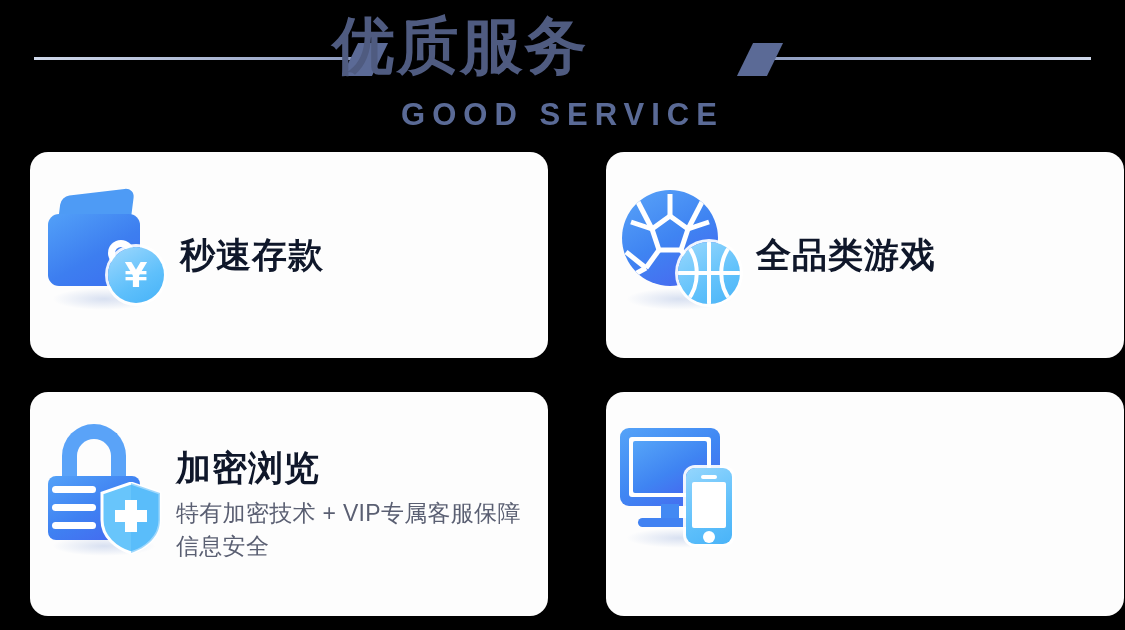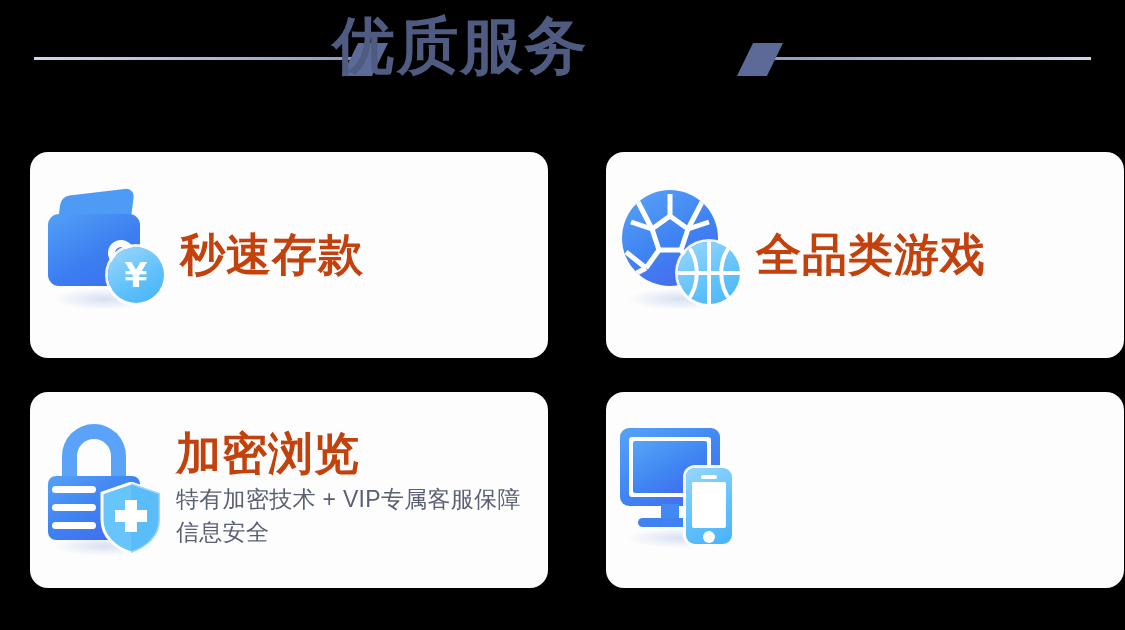--- a/index.html
+++ b/index.html
@@ -50,33 +50,33 @@
     position:absolute; left:0; top:146px;
     width:1125px; height:484px;
   }
   .card{
     position:absolute;
     background:#fdfdfd;
     border-radius:18px;
     display:flex; align-items:center;
   }
   .card-r1{ top:6px;   height:206px; }
-  .card-r2{ top:246px; height:196px; }
+  .card-r2{ top:246px; height:224px; }
   .card-c1{ left:30px; width:518px; }
   .card-c2{ left:578px; width:518px;margin-left:28px; }
 
   .card-icon{
     width:146px; flex:0 0 146px;
     height:100%;
     position:relative;
   }
   .card-text{ flex:1; padding-right:18px; }
   .card-title{
-    font-size:45px; font-weight:bold;
-    color:#c2410c; line-height:44px;
+    font-size:35px; font-weight:bold;
+    color:#0f172a; line-height:44px;
     letter-spacing:1px;
   }
   .card-sub{
     margin-top:7px;
     font-size:23px; color:#5a5f72;
     line-height:33px; letter-spacing:0.3px;
   }
   .card-r1 .card-text{ padding-left:4px; }
 
   
@@ -210,20 +210,21 @@
 </style>
 </head>
 <body>
 
 <div class="header">
   <div class="rule rule-left"></div>
   <div class="slash slash-left"></div>
   <div class="rule rule-right"></div>
   <div class="slash slash-right"></div>
   <div class="title-cn">优质服务</div>
+  <div class="title-en">GOOD SERVICE</div>
 </div>
 
 <div class="grid">
 
   <div class="card card-r1 card-c1">
     <div class="card-icon">
       <div class="wallet">
         <div class="ico-shadow sh"></div>
         <div class="flap"></div>
         <div class="body"></div>

